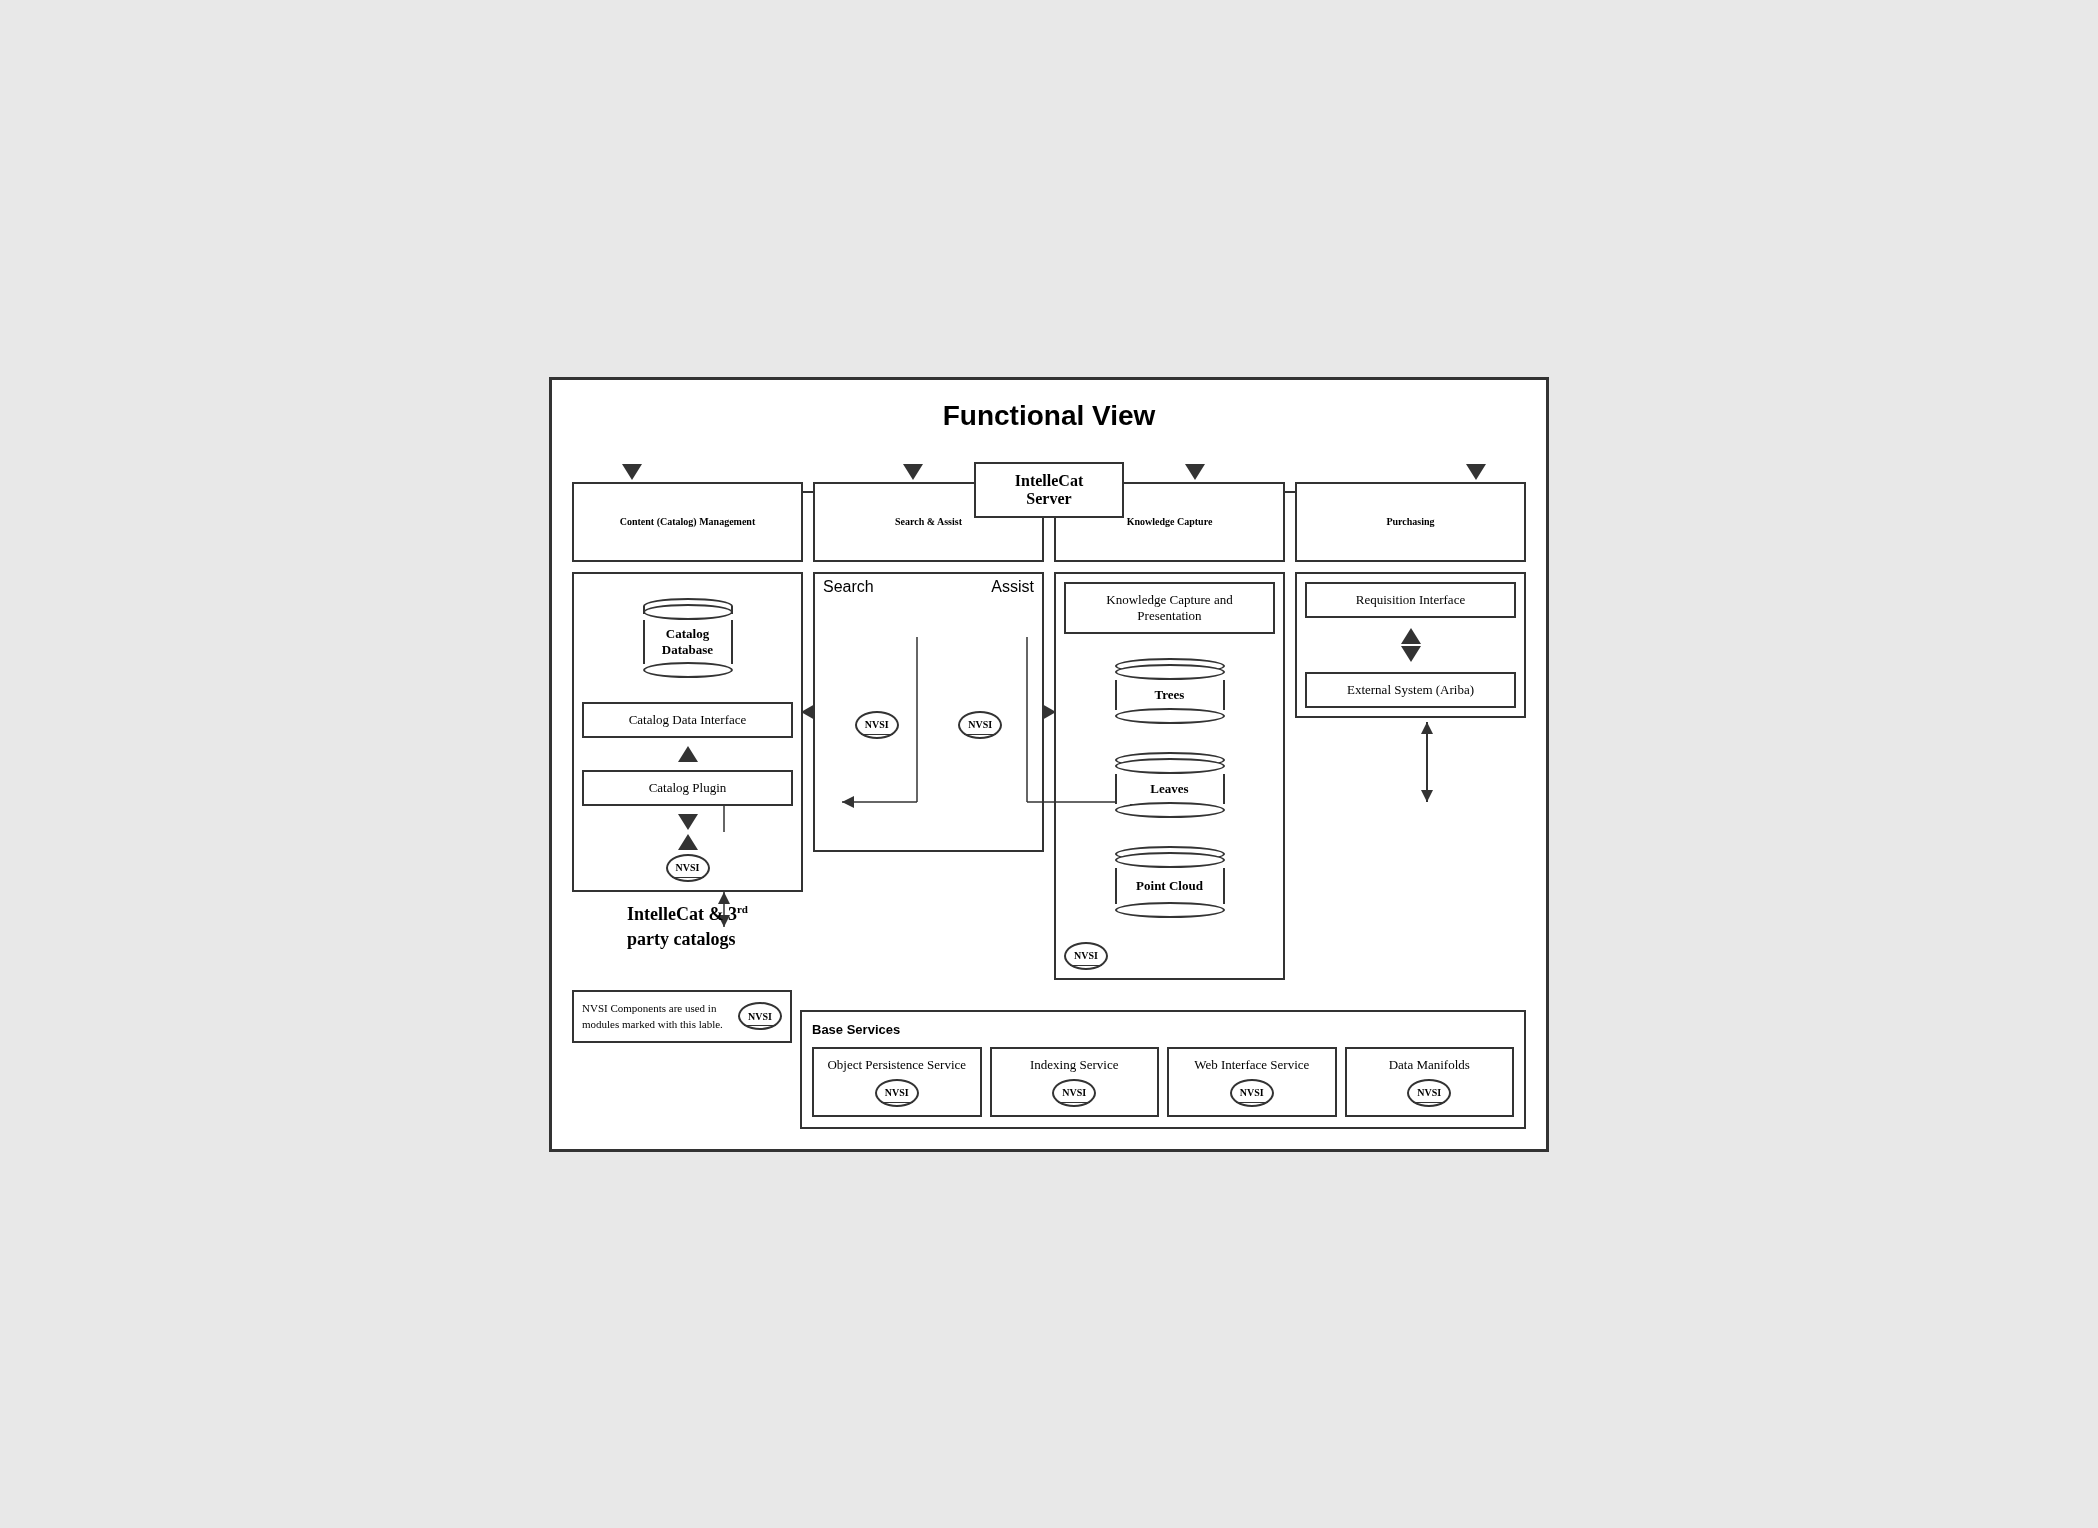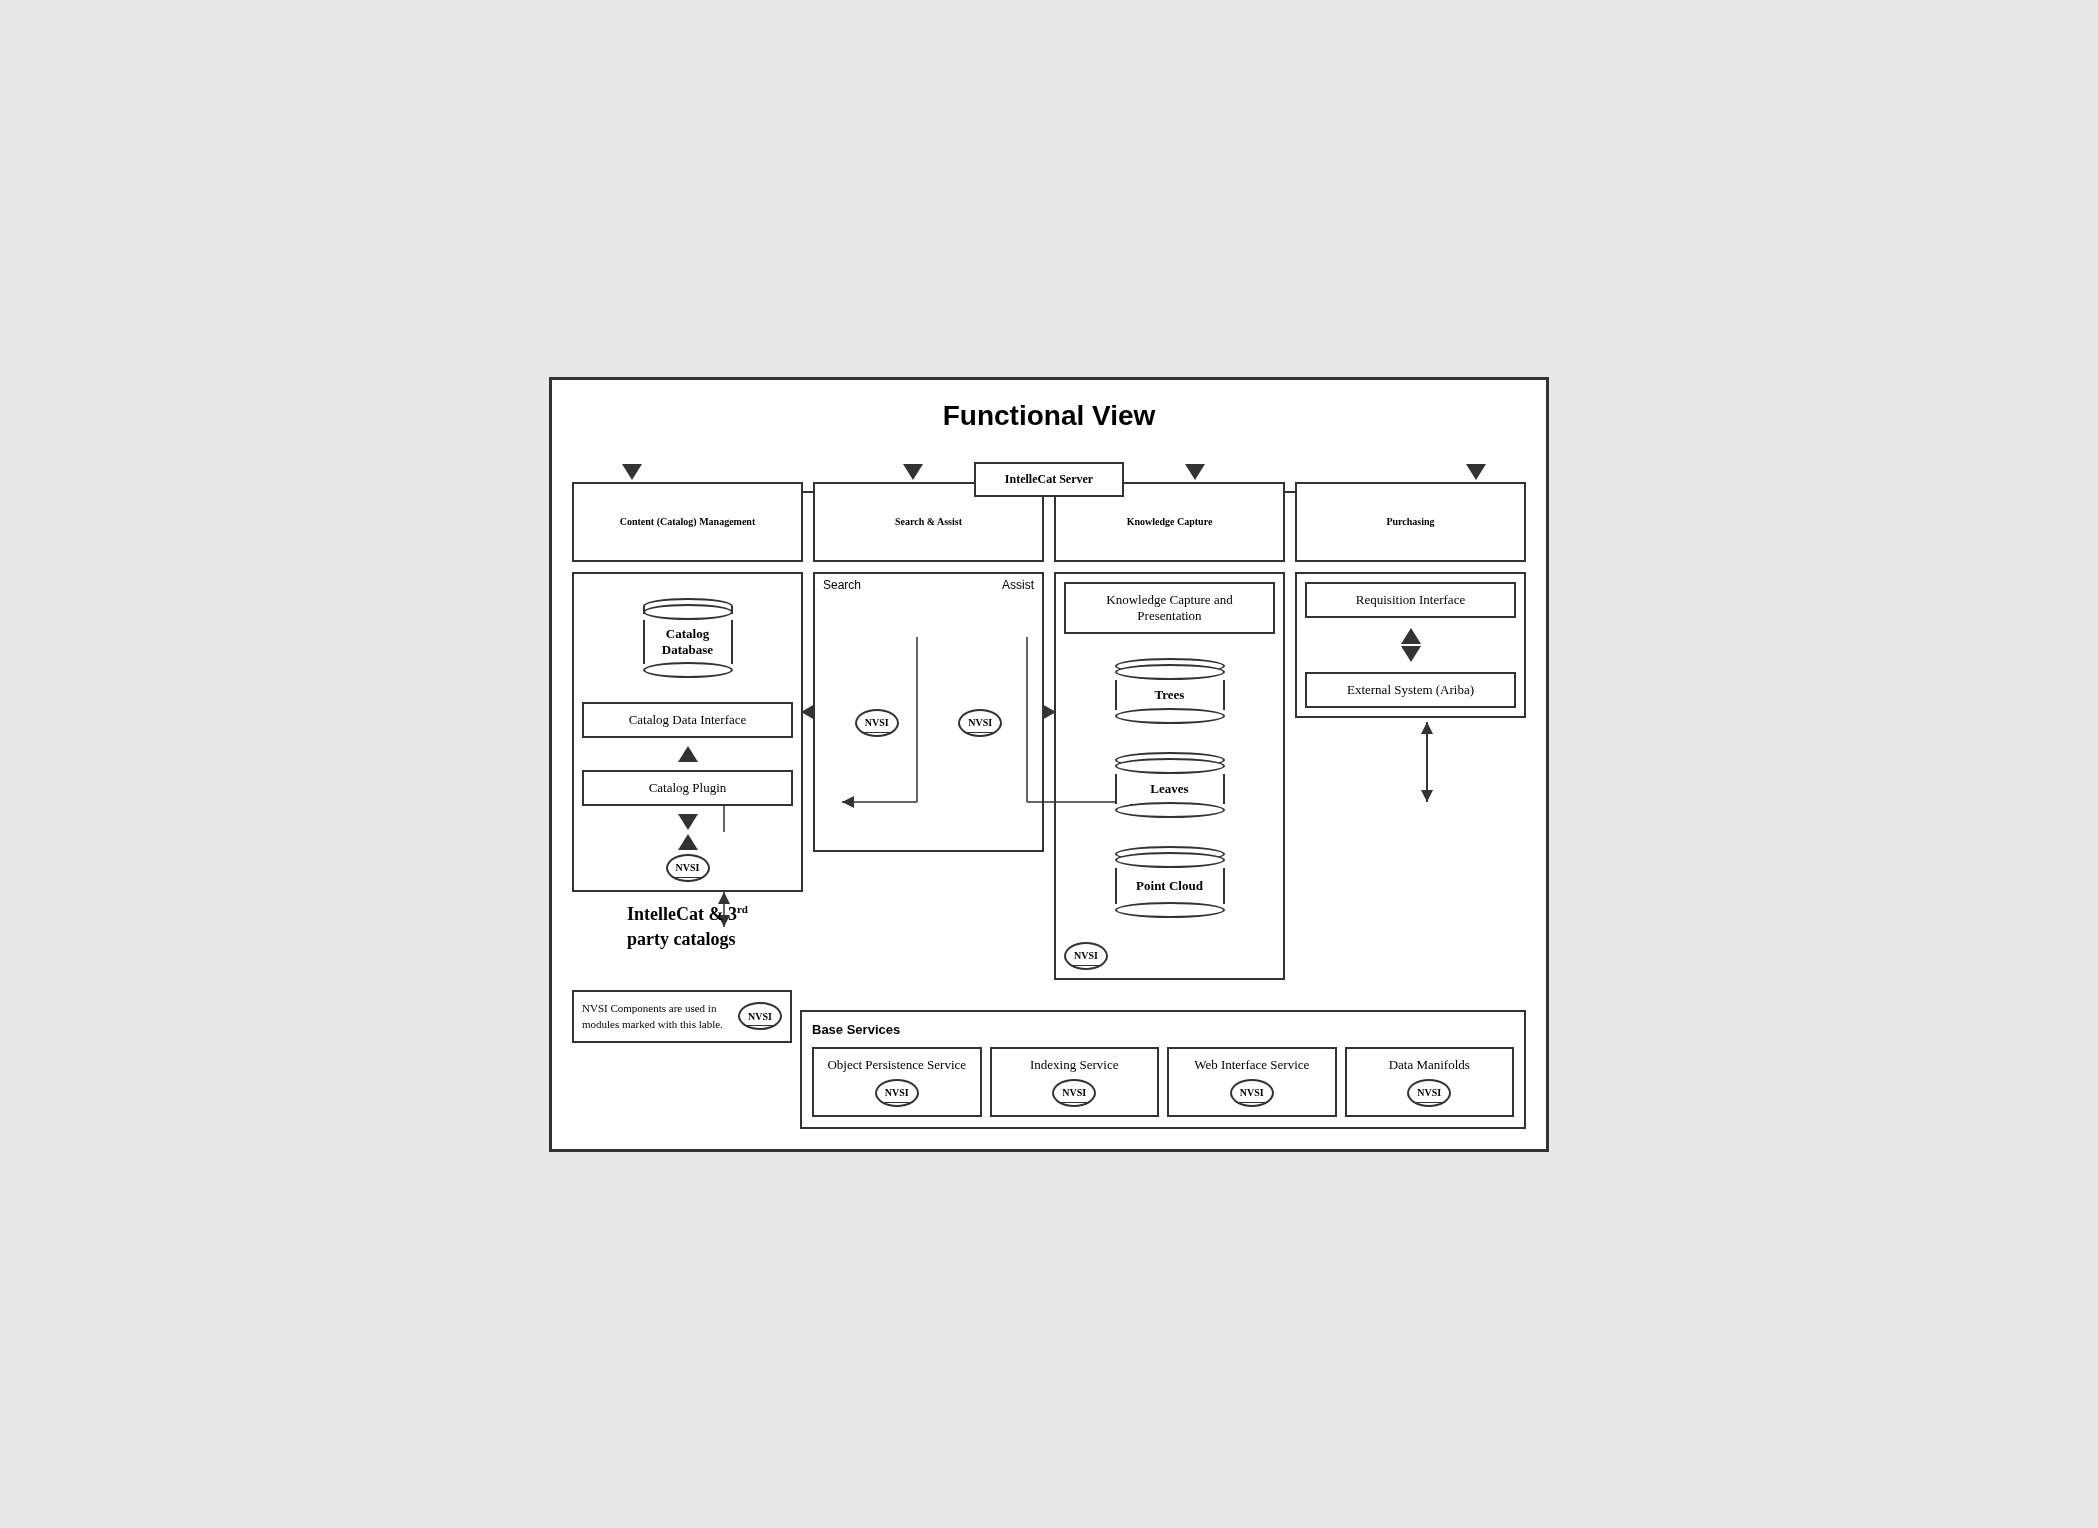--- a/index.html
+++ b/index.html
@@ -31,21 +31,21 @@
     .intellecat-server {
       position: absolute;
       top: 0;
       left: 50%;
       transform: translateX(-50%);
       border: 2px solid #333;
       background: white;
       padding: 8px 20px;
       text-align: center;
       font-weight: bold;
-      font-size: 12px;
+      font-size: 16px;
       z-index: 10;
       width: 150px;
     }
 
     
     .columns-row {
       display: flex;
       justify-content: space-between;
       margin-top: 100px;
       gap: 10px;
@@ -307,21 +307,21 @@
     .left-bottom {
       display: flex;
       flex-direction: column;
       gap: 8px;
       width: 200px;
       flex-shrink: 0;
     }
 
     
     .sub-label {
-      font-size: 12px;
+      font-size: 16px;
       font-family: Arial, sans-serif;
     }
   </style>
 </head>
 <body>
 
 <div class="diagram-wrapper">
   <div class="diagram-title">Functional View</div>
 
   <div class="main-area">

